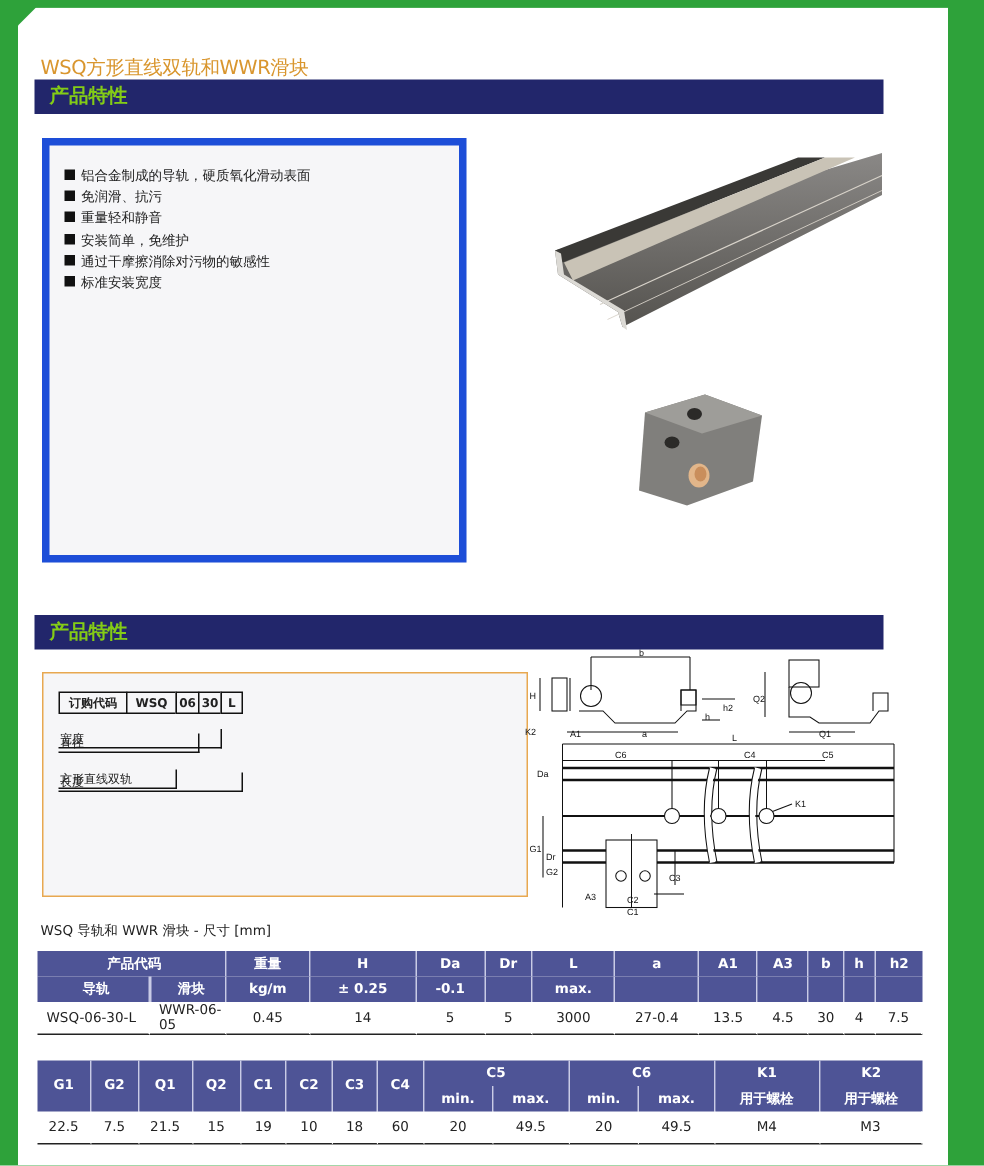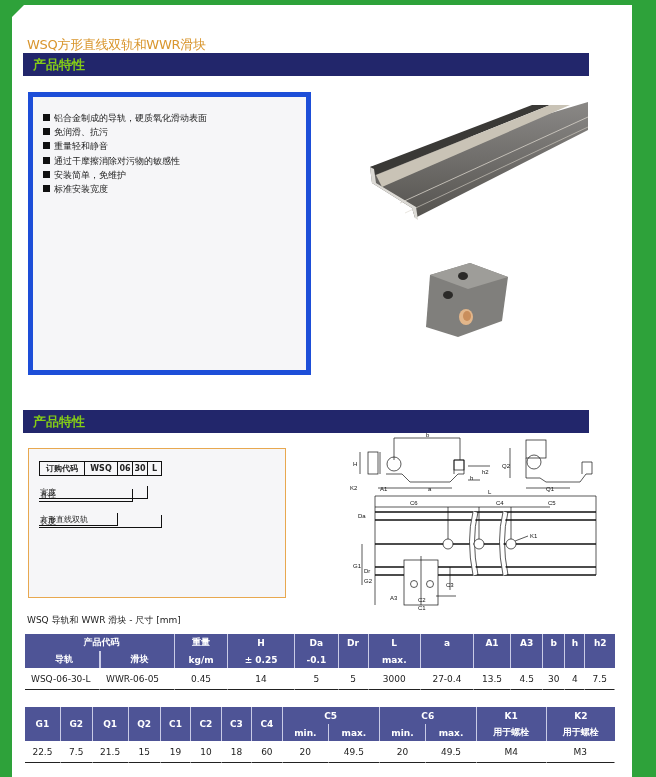--- a/index.html
+++ b/index.html
@@ -63,21 +63,21 @@
 
   .photo {
     position: absolute;
     left: 360px; top: 95px;
     width: 240px; height: 280px;
   }
 
   .order-box {
     position: absolute;
     left: 28px; top: 448px;
-    width: 258px; height: 150px;
+    width: 324px; height: 150px;
     border: 1px solid #e8a850;
     background: #f6f6f8;
   }
   .order-code {
     position: absolute;
     left: 10px; top: 12px;
     font-size: 8px;
     color: #222;
   }
   .oc-head {
@@ -144,22 +144,22 @@
 
 <div class="title">WSQ方形直线双轨和WWR滑块</div>
 
 <div class="section-bar bar1">产品特性</div>
 
 <div class="features-box">
   <ul>
     <li><span class="sq"></span><span>铝合金制成的导轨，硬质氧化滑动表面</span></li>
     <li><span class="sq"></span><span>免润滑、抗污</span></li>
     <li><span class="sq"></span><span>重量轻和静音</span></li>
+    <li><span class="sq"></span><span>安装简单，免维护</span></li>
     <li><span class="sq"></span><span>通过干摩擦消除对污物的敏感性</span></li>
-    <li><span class="sq"></span><span>安装简单，免维护</span></li>
     <li><span class="sq"></span><span>标准安装宽度</span></li>
   </ul>
 </div>
 
 <svg class="photo" viewBox="0 0 240 280">
   <defs>
     <linearGradient id="railg" x1="0" y1="0" x2="0" y2="1">
       <stop offset="0" stop-color="#8a8886"></stop>
       <stop offset="1" stop-color="#55534f"></stop>
     </linearGradient>
@@ -293,21 +293,21 @@
       <th>L</th>
       <th>a</th>
       <th>A1</th>
       <th>A3</th>
       <th>b</th>
       <th>h</th>
       <th>h2</th>
     </tr>
     <tr>
       <th class="th-left" style="width:75px;">导轨</th>
-      <th class="th-left sep-left" style="width:75px;">滑块</th>
+      <th class="th-left sep-left" style="width:51px;">滑块</th>
       <th>kg/m</th>
       <th>± 0.25</th>
       <th>-0.1</th>
       <th></th>
       <th>max.</th>
       <th></th>
       <th></th>
       <th></th>
       <th></th>
       <th></th>

